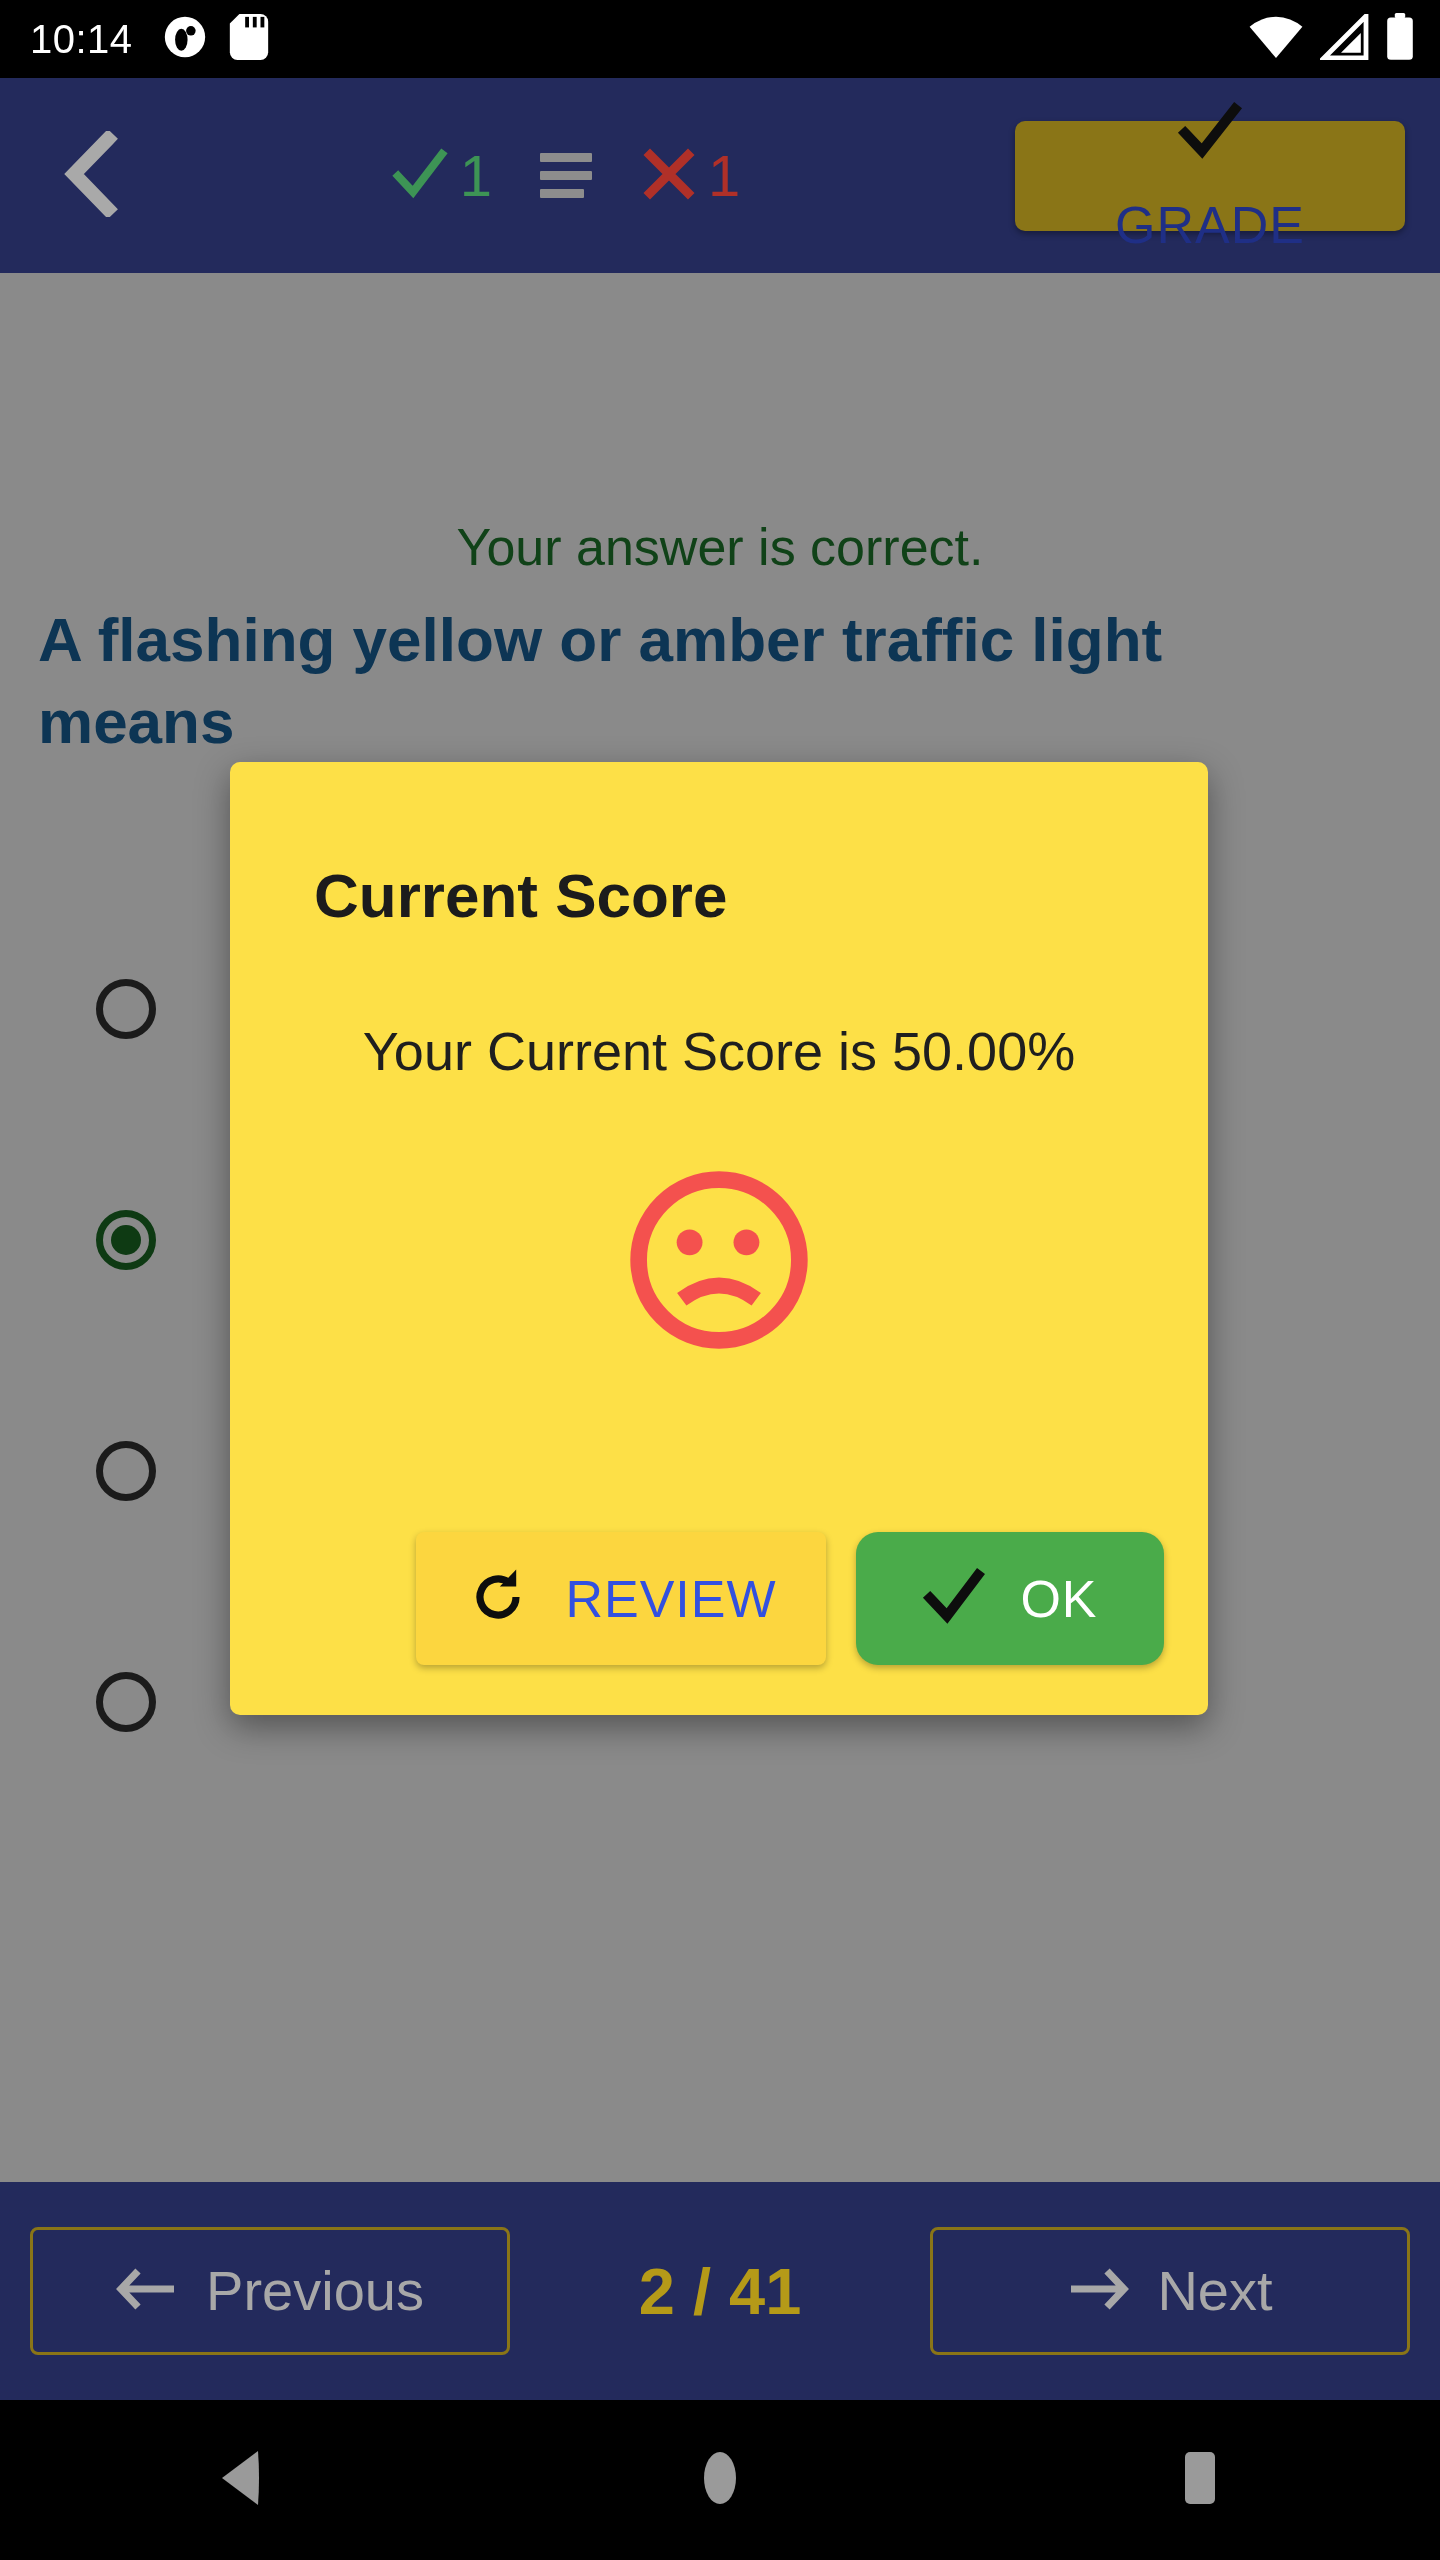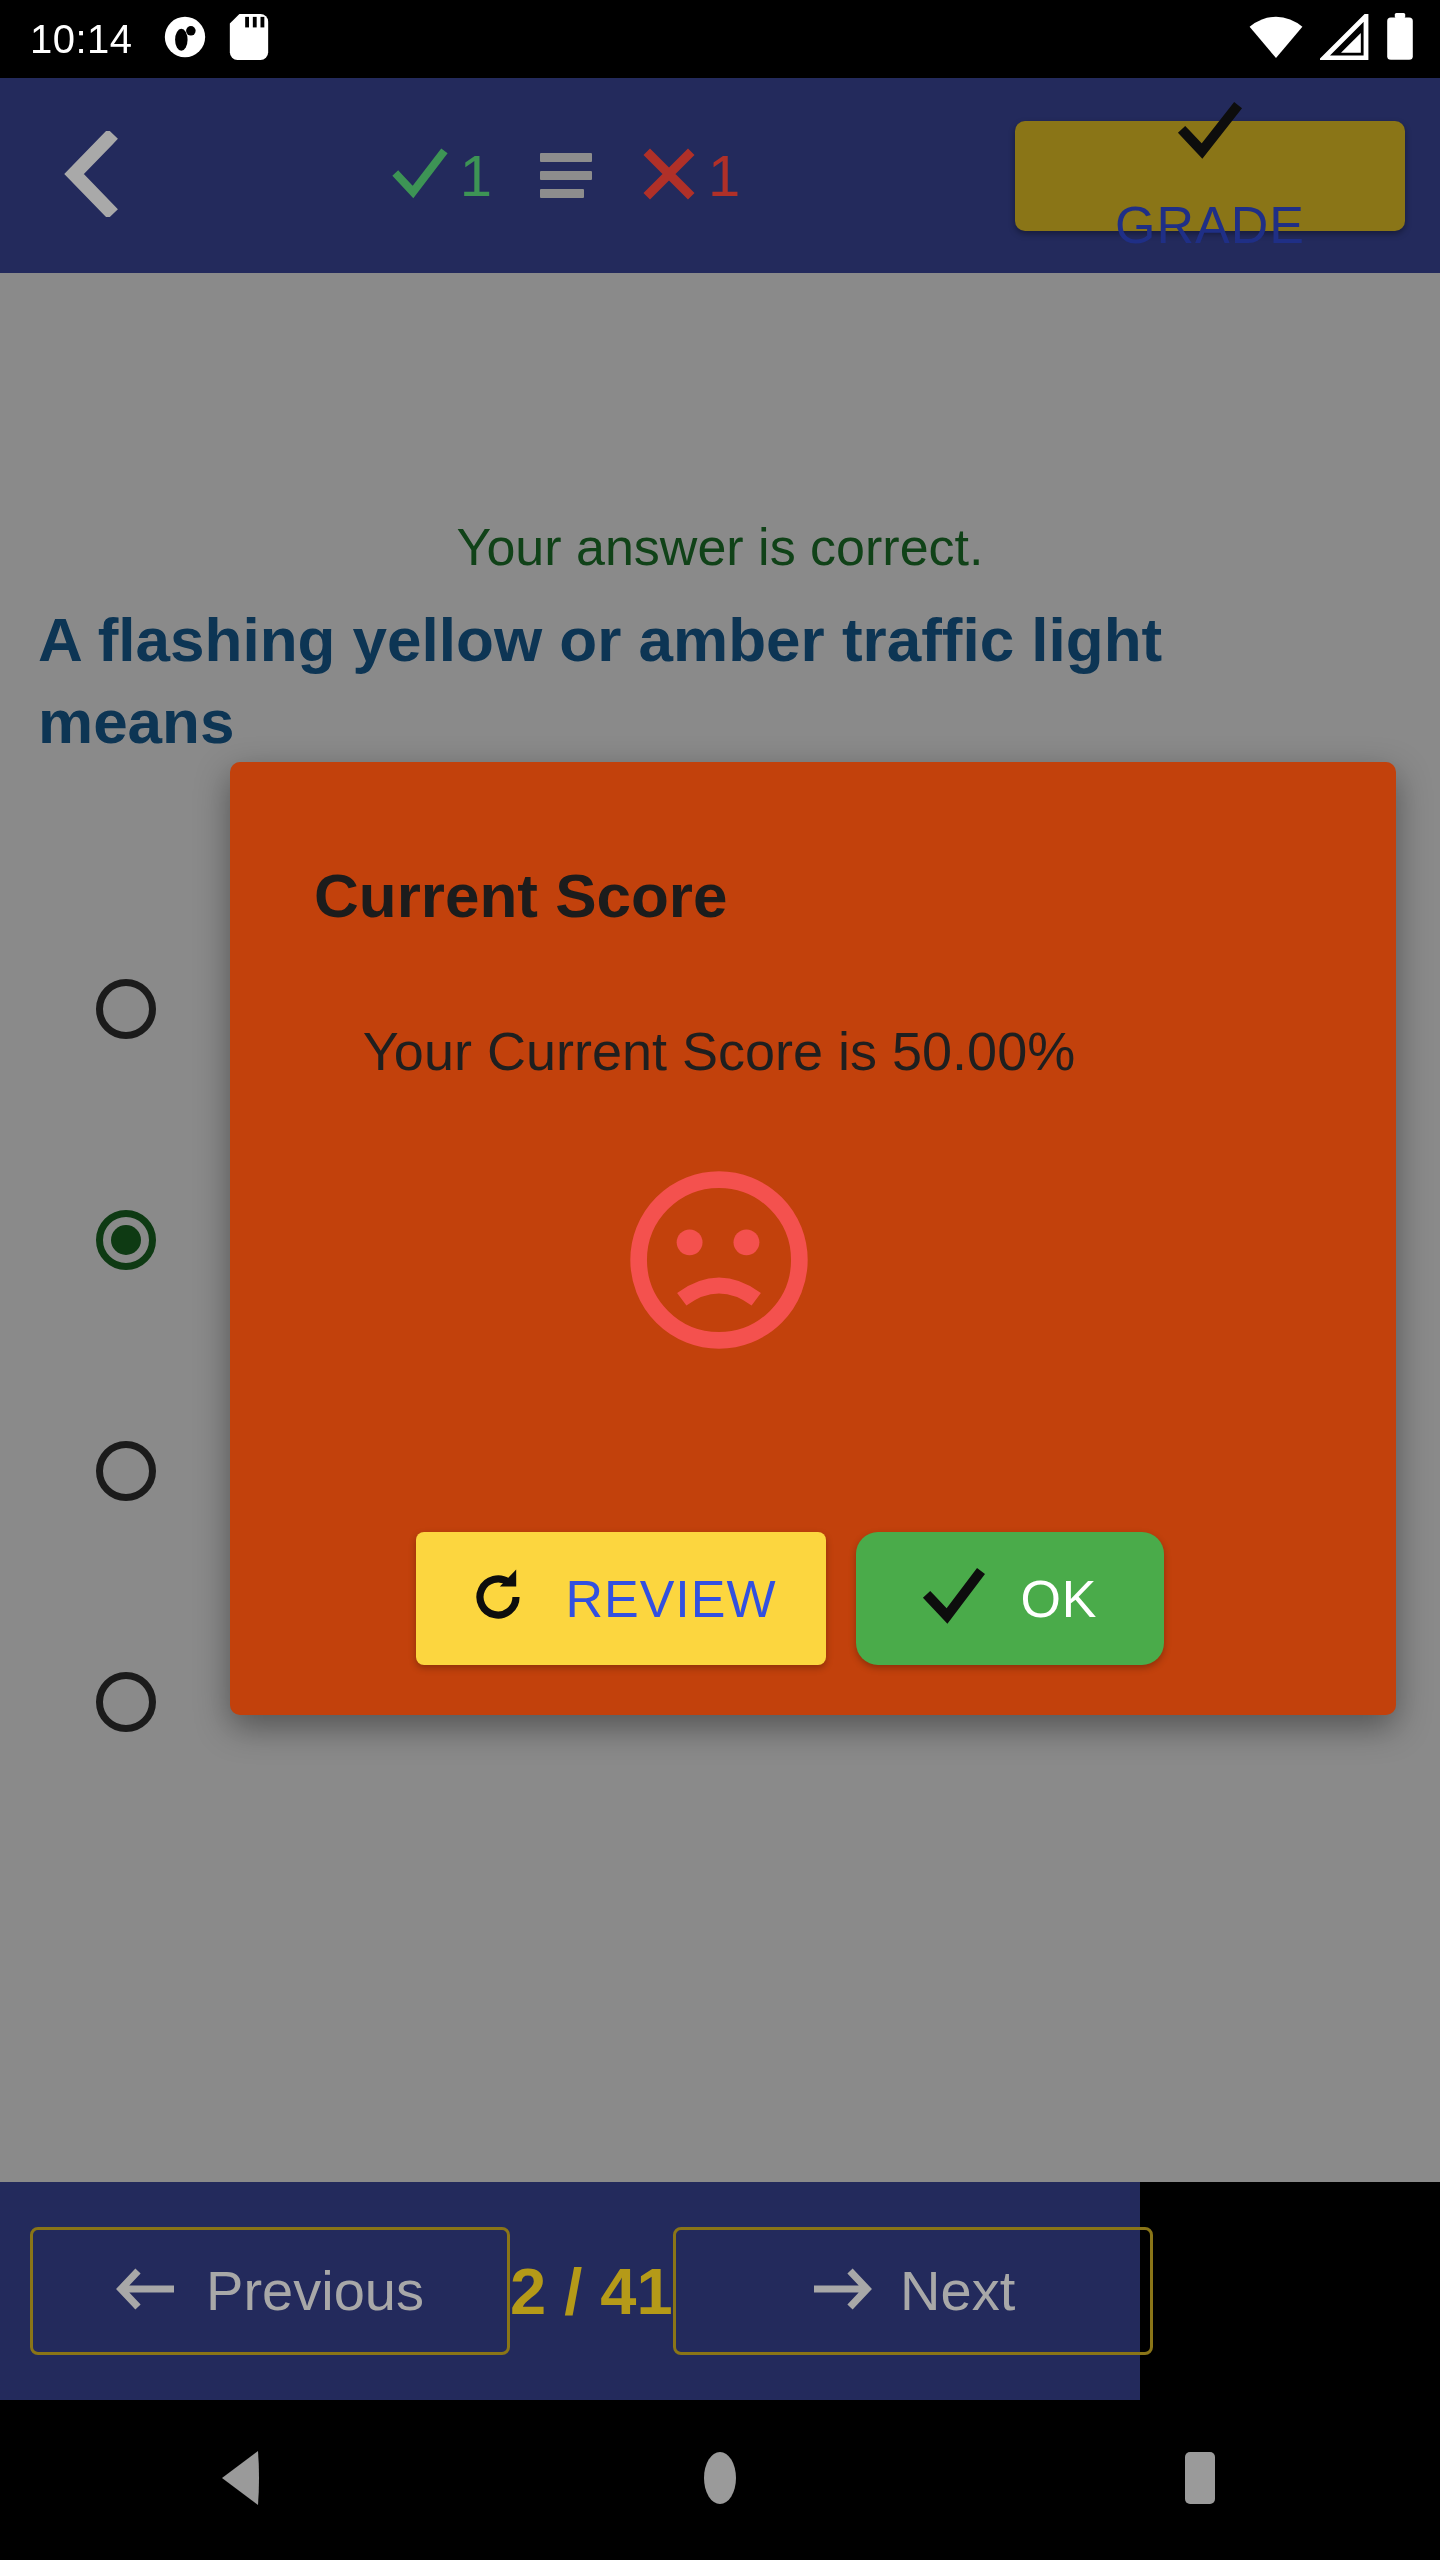--- a/index.html
+++ b/index.html
@@ -100,22 +100,22 @@
   
   #scrim {
     position:absolute; left:0; top:273px;
     width:1440px; height:1909px;
     background:rgba(0,0,0,0.46);
   }
 
   
   #dialog {
     position:absolute; left:230px; top:762px;
-    width:1166px; height:953px;
-    background:#c2410c; border-radius:10px;
+    width:978px; height:953px;
+    background:#fde047; border-radius:10px;
     box-shadow:0 12px 34px rgba(0,0,0,.40);
     overflow:hidden;
   }
   #dialog-title {
     position:absolute; left:84px; top:103px;
     color:#1c1c1c; font-size:62px; font-weight:bold; line-height:1;
   }
   #dialog-message {
     position:absolute; left:60px; top:255px; width:858px;
     text-align:center; color:#1f1f1f;
@@ -137,21 +137,21 @@
     box-shadow:0 3px 7px rgba(0,0,0,.28);
   }
   #review-button { background:#fcd63f; min-width:410px; }
   #review-label { color:#3250e0; font-size:52px; letter-spacing:1px; line-height:1; }
   #ok-button { background:#4aab4a; min-width:308px;border-radius:22px; }
   #ok-label { color:#fff; font-size:52px; letter-spacing:1px; line-height:1; }
 
   
   #bottom-bar {
     position:absolute; left:0; top:2182px;
-    width:1140px; height:218px;
+    width:1440px; height:218px;
     background:#232a5c;
     display:flex; align-items:center; justify-content:space-between;
     padding:0 30px;
   }
   .nav-btn {
     height:128px; min-width:480px;
     border:3px solid #8a7517; border-radius:8px;
     display:flex; align-items:center; justify-content:center; gap:28px;
     padding:0 40px; background:transparent;
   }

